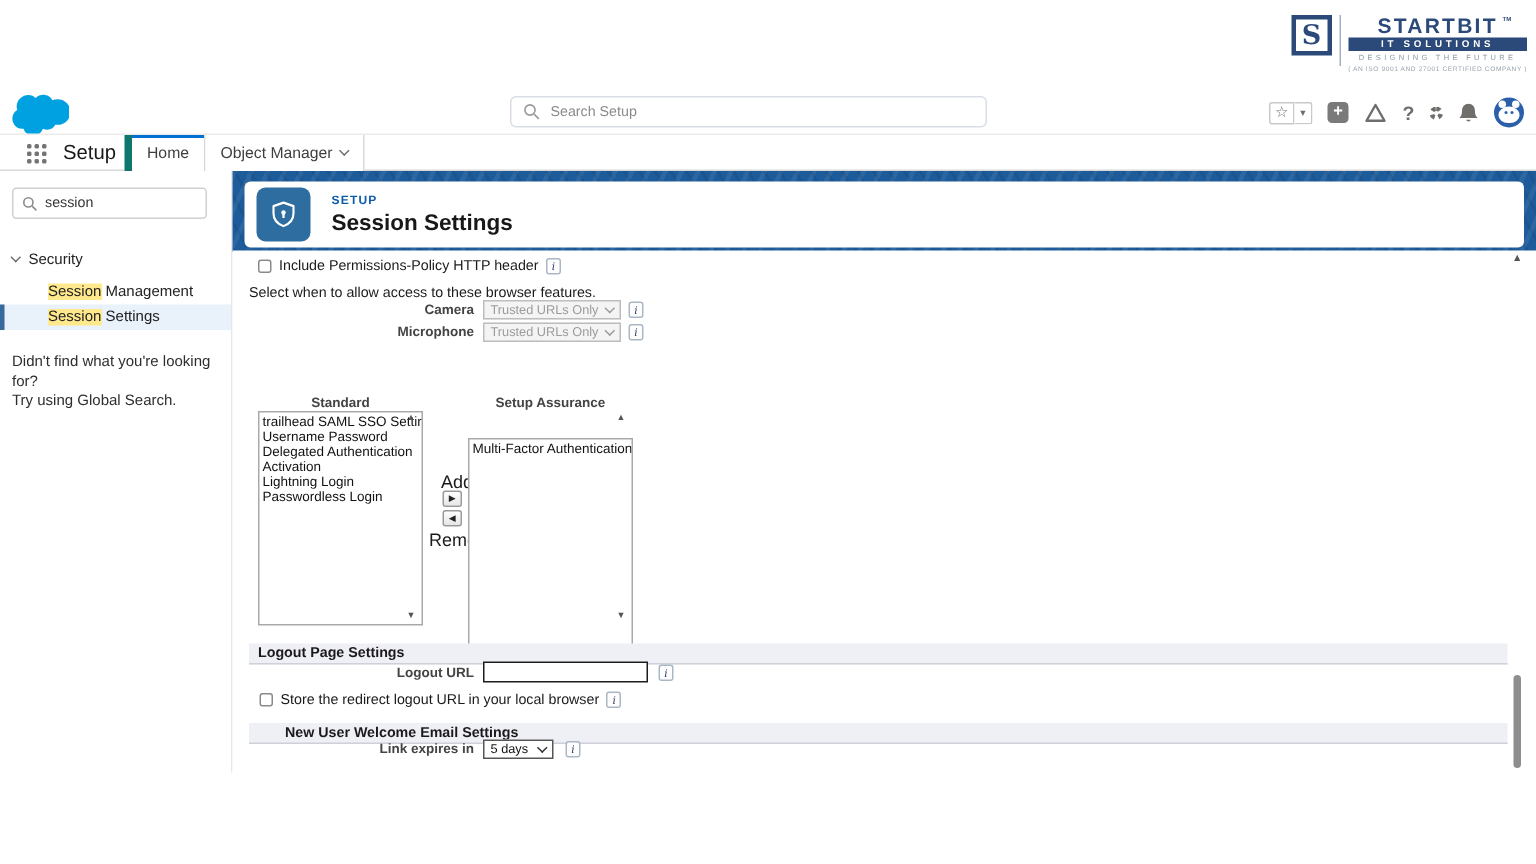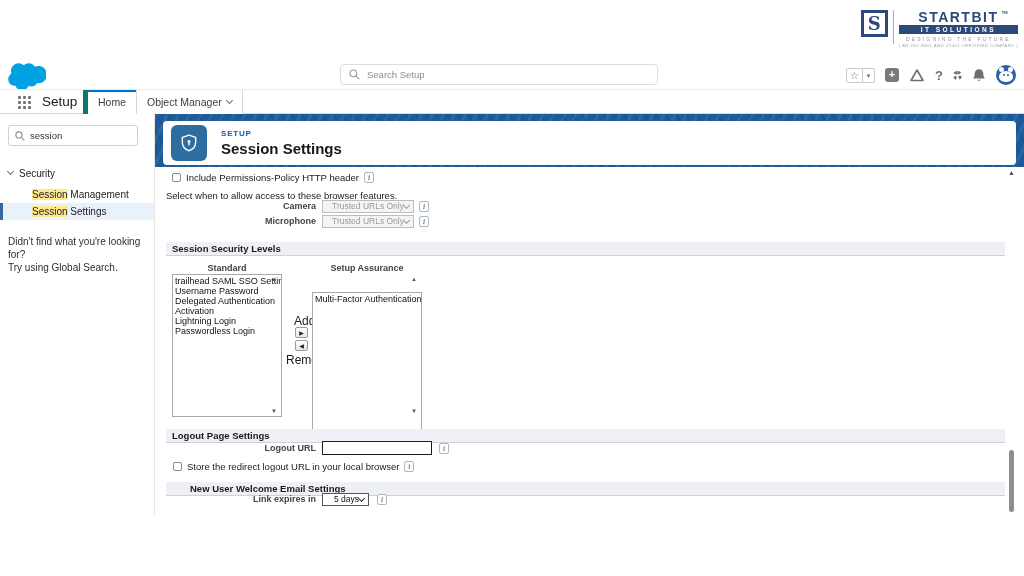--- a/index.html
+++ b/index.html
@@ -66,21 +66,21 @@
   .eyebrow { font-size:8px; font-weight:bold; letter-spacing:0.8px; color:#0b5cab; }
   .ptitle { font-size:15px; font-weight:bold; color:#181818; margin-top:2px; }
 
   
   .content { position:absolute; left:155px; top:167px; width:869px; height:348px; background:#fff; font-size:9.5px; color:#1a1a1a; }
   .cb { display:inline-block; width:9px; height:9px; border:1px solid #8a8a8a; border-radius:2px; background:#fff; vertical-align:middle; }
   .inf { display:inline-block; width:10px; height:11px; border:1px solid #aab8c6; border-radius:2px; background:#fdfdfd; color:#2f3a6e; font-size:7px; font-style:italic; font-family:"DejaVu Serif",serif; text-align:center; line-height:10px; }
   .row { position:absolute; display:flex; align-items:center; gap:5px; white-space:nowrap; }
   .blabel { font-weight:bold; color:#444; font-size:9px; }
   .lab-right { position:absolute; text-align:right; width:150px; left:11px; }
-  .fakesel { height:13px; border:1px solid #bdbdbd; background:#f4f4f4; color:#9b9b9b; font-size:8.5px; display:flex; align-items:center; justify-content:flex-end; padding:0 4px; }
+  .fakesel { height:13px; border:1px solid #bdbdbd; background:#f4f4f4; color:#9b9b9b; font-size:8.5px; display:flex; align-items:center; justify-content:space-between; padding:0 4px; }
   .fakesel .chev { border-color:#9b9b9b; margin-top:-2px; }
   .fakesel.dark { background:#fff; border:1px solid #565656; color:#111; }
   .fakesel.dark .chev { border-color:#333; }
   .secbar { position:absolute; left:11px; width:839px; height:14px; background:#efeff6; border-bottom:1px solid #cfd0da; font-size:9.5px; font-weight:bold; color:#1a1a1a; line-height:13px; padding-left:6px; }
   .collabel { position:absolute; font-weight:bold; font-size:9px; color:#444; text-align:center; width:110px; }
   .listbox { position:absolute; width:110px; height:143px; border:1px solid #a9a9a9; background:#fff; overflow:hidden; padding-top:1px; }
   .listbox-item { font-size:9px; line-height:10px; padding:0 2px; color:#111; white-space:nowrap; }
   .lb-arrow { position:absolute; font-size:6px; color:#555; right:2px; }
   .midbtn { position:absolute; width:13px; height:11px; border:1px solid #9a9a9a; border-radius:2px; background:linear-gradient(#ffffff,#e6e6e6); font-size:6px; color:#222; text-align:center; line-height:10px; }
   .midtxt { position:absolute; font-size:12px; color:#1a1a1a; }
@@ -218,21 +218,20 @@
 
   <div class="row" style="left:0; top:54px;">
     <span class="blabel lab-right">Microphone</span>
     <span class="fakesel" style="position:absolute; left:167px; width:92px;">
         <span>Trusted URLs Only</span>
         <span class="chev"></span>
       </span>
     <span class="inf" style="position:absolute; left:264px;">i</span>
   </div>
 
-  <div class="secbar" style="top:75px;">Session Security Levels</div>
 
   <div class="collabel" style="left:17px; top:96px;">Standard</div>
   <div class="collabel" style="left:157px; top:96px;">Setup Assurance</div>
 
   <div class="listbox" style="left:17px; top:107px;">
       <div class="listbox-item">trailhead SAML SSO Setting</div>
       <div class="listbox-item">Username Password</div>
       <div class="listbox-item">Delegated Authentication</div>
       <div class="listbox-item">Activation</div>
       <div class="listbox-item">Lightning Login</div>

